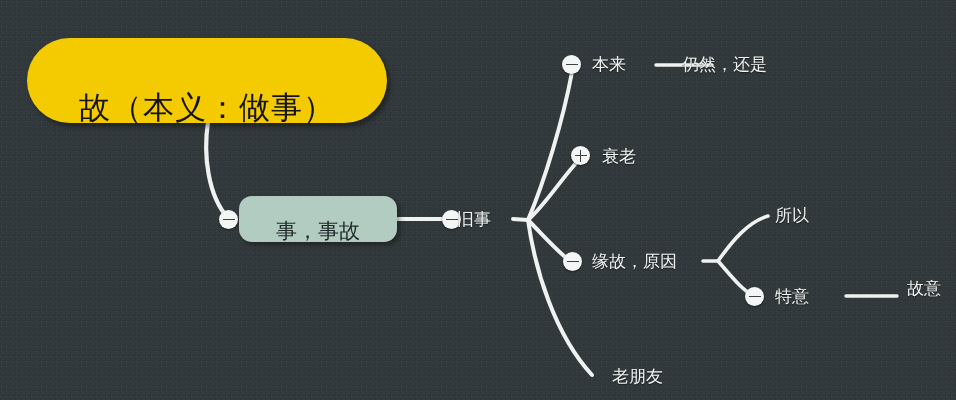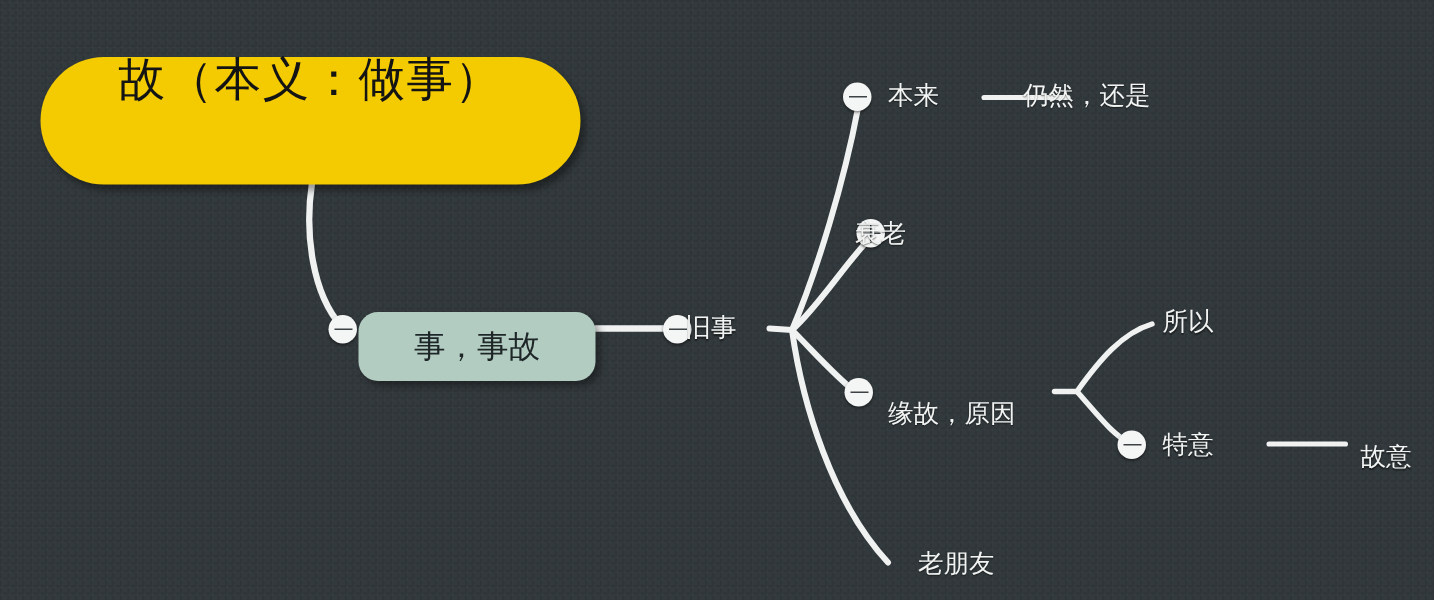--- a/index.html
+++ b/index.html
@@ -32,43 +32,43 @@
   .root-node {
     position: absolute;
     left: 27px;
     top: 38px;
     width: 360px;
     height: 85px;
     background: #F3CB00;
     border-radius: 43px;
     box-shadow: 3px 4px 5px rgba(0,0,0,0.38);
     display: flex;
-    align-items: flex-start;
+    align-items: flex-end;
     justify-content: center;
   }
   .root-label {
     color: #141414;
     font-size: 31px;
     letter-spacing: 1px;
     line-height: 1;
     white-space: nowrap;
   }
 
   
   .sage-node {
     position: absolute;
     left: 239px;
-    top: 208px;
+    top: 196px;
     width: 158px;
     height: 46px;
     background: #b2ccc1;
     border-radius: 13px;
     box-shadow: 3px 3px 5px rgba(0,0,0,0.35);
     display: flex;
-    align-items: center;
+    align-items: flex-end;
     justify-content: center;
   }
   .sage-label {
     color: #1e2628;
     font-size: 21px;
     white-space: nowrap;
     line-height: 1;
   }
 
   
@@ -156,27 +156,27 @@
 
   <div class="toggle minus" style="left:442px; top:210px;"></div>
   <div class="node-label" style="left:457px; top:211px;">旧事</div>
 
   <div class="toggle minus" style="left:562px; top:55px;"></div>
   <div class="node-label" style="left:592px; top:56px;">本来</div>
 
   <div class="node-label" style="left:682px; top:56px;">仍然，还是</div>
 
   <div class="toggle plus" style="left:571px; top:146px;"></div>
-  <div class="node-label" style="left:570px; top:148px;">衰老</div>
+  <div class="node-label" style="left:602px; top:148px;">衰老</div>
 
   <div class="toggle minus" style="left:563px; top:252px;"></div>
-  <div class="node-label" style="left:592px; top:267px;font-family:Liberation Serif, serif;">缘故，原因</div>
+  <div class="node-label" style="left:592px; top:253px;">缘故，原因</div>
 
   <div class="node-label" style="left:775px; top:207px;">所以</div>
 
   <div class="toggle minus" style="left:745px; top:287px;"></div>
-  <div class="node-label" style="left:775px; top:288px;font-family:Liberation Serif, serif;">特意</div>
+  <div class="node-label" style="left:775px; top:288px;">特意</div>
 
-  <div class="node-label" style="left:907px; top:297px;">故意</div>
+  <div class="node-label" style="left:907px; top:280px;">故意</div>
 
   <div class="node-label" style="left:612px; top:368px;">老朋友</div>
 
 </div>
 
 </body></html>

